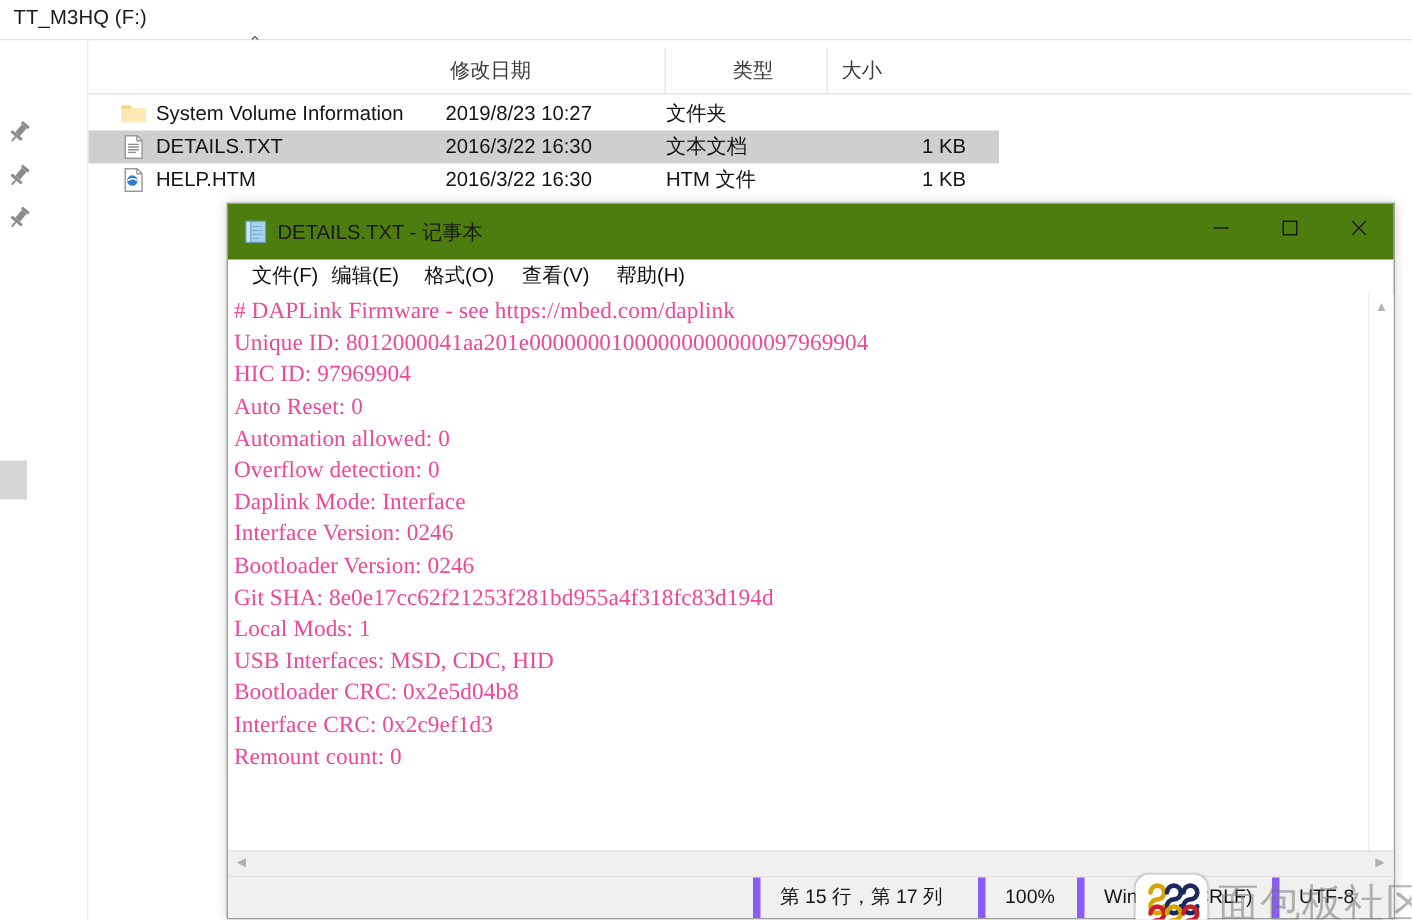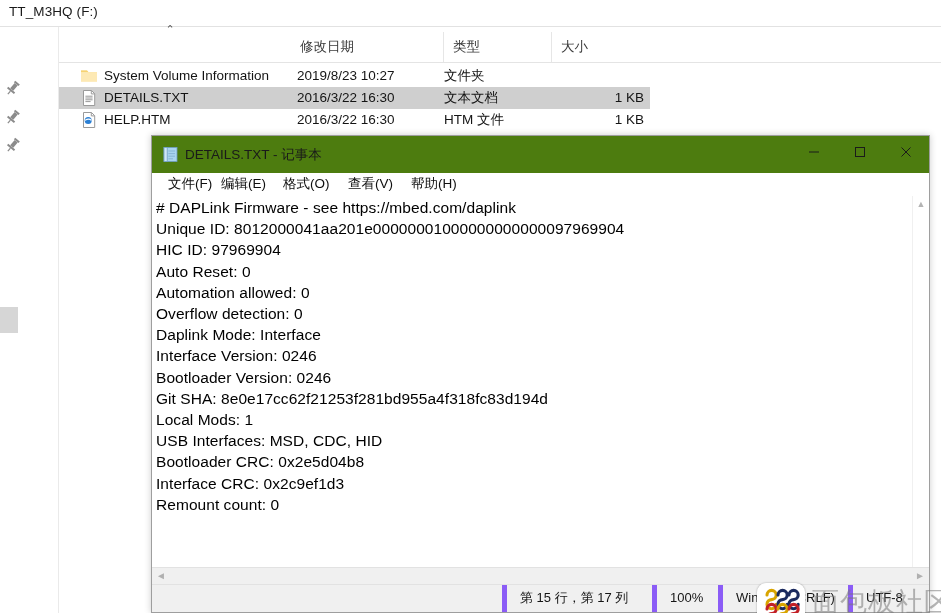--- a/index.html
+++ b/index.html
@@ -200,24 +200,24 @@
   #np-textarea {
     position: absolute;
     left: 0; top: 60px;
     width: 777px; height: 391px;
     background: #ffffff;
     overflow: hidden;
   }
   #np-text {
     position: absolute;
     left: 4px; top: 1px;
-    font-family: Liberation Sans, sans-serif;
+    font-family: Liberation Serif, serif;
     font-size: 15.5px;
     line-height: 21.2px;
-    color: #000000;
+    color: #ec4899;
     white-space: pre;
     letter-spacing: 0.05px;
   }
   #np-vscroll-track {
     position: absolute;
     right: 0; top: 0;
     width: 16px; height: 391px;
     background: #ffffff;
     border-left: 1px solid #f0f0f0;
   }
@@ -351,41 +351,41 @@
           </g>
         </svg>
     </div>
     <div id="nav-scroll-thumb"></div>
   </div>
 
   <div id="file-list">
 
     <div id="column-header">
       <div class="col-head" style="left:232px;width:152px;">修改日期</div>
-      <div class="col-head" style="left:384px;width:108px;">类型</div>
+      <div class="col-head" style="left:384px;width:108px;text-align:center;">类型</div>
       <div class="col-head" style="left:492px;width:96px;">大小</div>
       <div id="sort-caret">⌃</div>
     </div>
     <div id="header-underline"></div>
 
     <div class="file-row" style="top:38px;">
       <div class="file-icon">
         <svg width="18" height="18" viewBox="0 0 18 18">
           <path d="M1 3.5h6l1.3 1.6H17v9.4H1z" fill="#fbdf93"></path>
           <path d="M1 5.1h16v9.3H1z" fill="#fde9b4"></path>
           <path d="M1 3.5h6l1.3 1.6H1z" fill="#f6d272"></path>
         </svg>
       </div>
       <div class="file-name">System Volume Information</div>
       <div class="file-date">2019/8/23 10:27</div>
       <div class="file-type">文件夹</div>
       <div class="file-size"></div>
     </div>
 
-    <div class="file-row selected" style="top:60px;">
+    <div class="file-row selected" style="top:60px;padding-left:16px;">
       <div class="file-icon">
         <svg width="18" height="18" viewBox="0 0 18 18">
           <path d="M3.5 1.5h8l3.2 3.2v11.8H3.5z" fill="#ffffff" stroke="#9a9a9a" stroke-width="1"></path>
           <path d="M11.3 1.6v3.3h3.3" fill="none" stroke="#9a9a9a" stroke-width="1"></path>
           <g stroke="#8c8c8c" stroke-width="0.9">
             <line x1="5.4" y1="7.2" x2="12.6" y2="7.2"></line>
             <line x1="5.4" y1="9.0" x2="12.6" y2="9.0"></line>
             <line x1="5.4" y1="10.8" x2="12.6" y2="10.8"></line>
             <line x1="5.4" y1="12.6" x2="10.6" y2="12.6"></line>
           </g>

